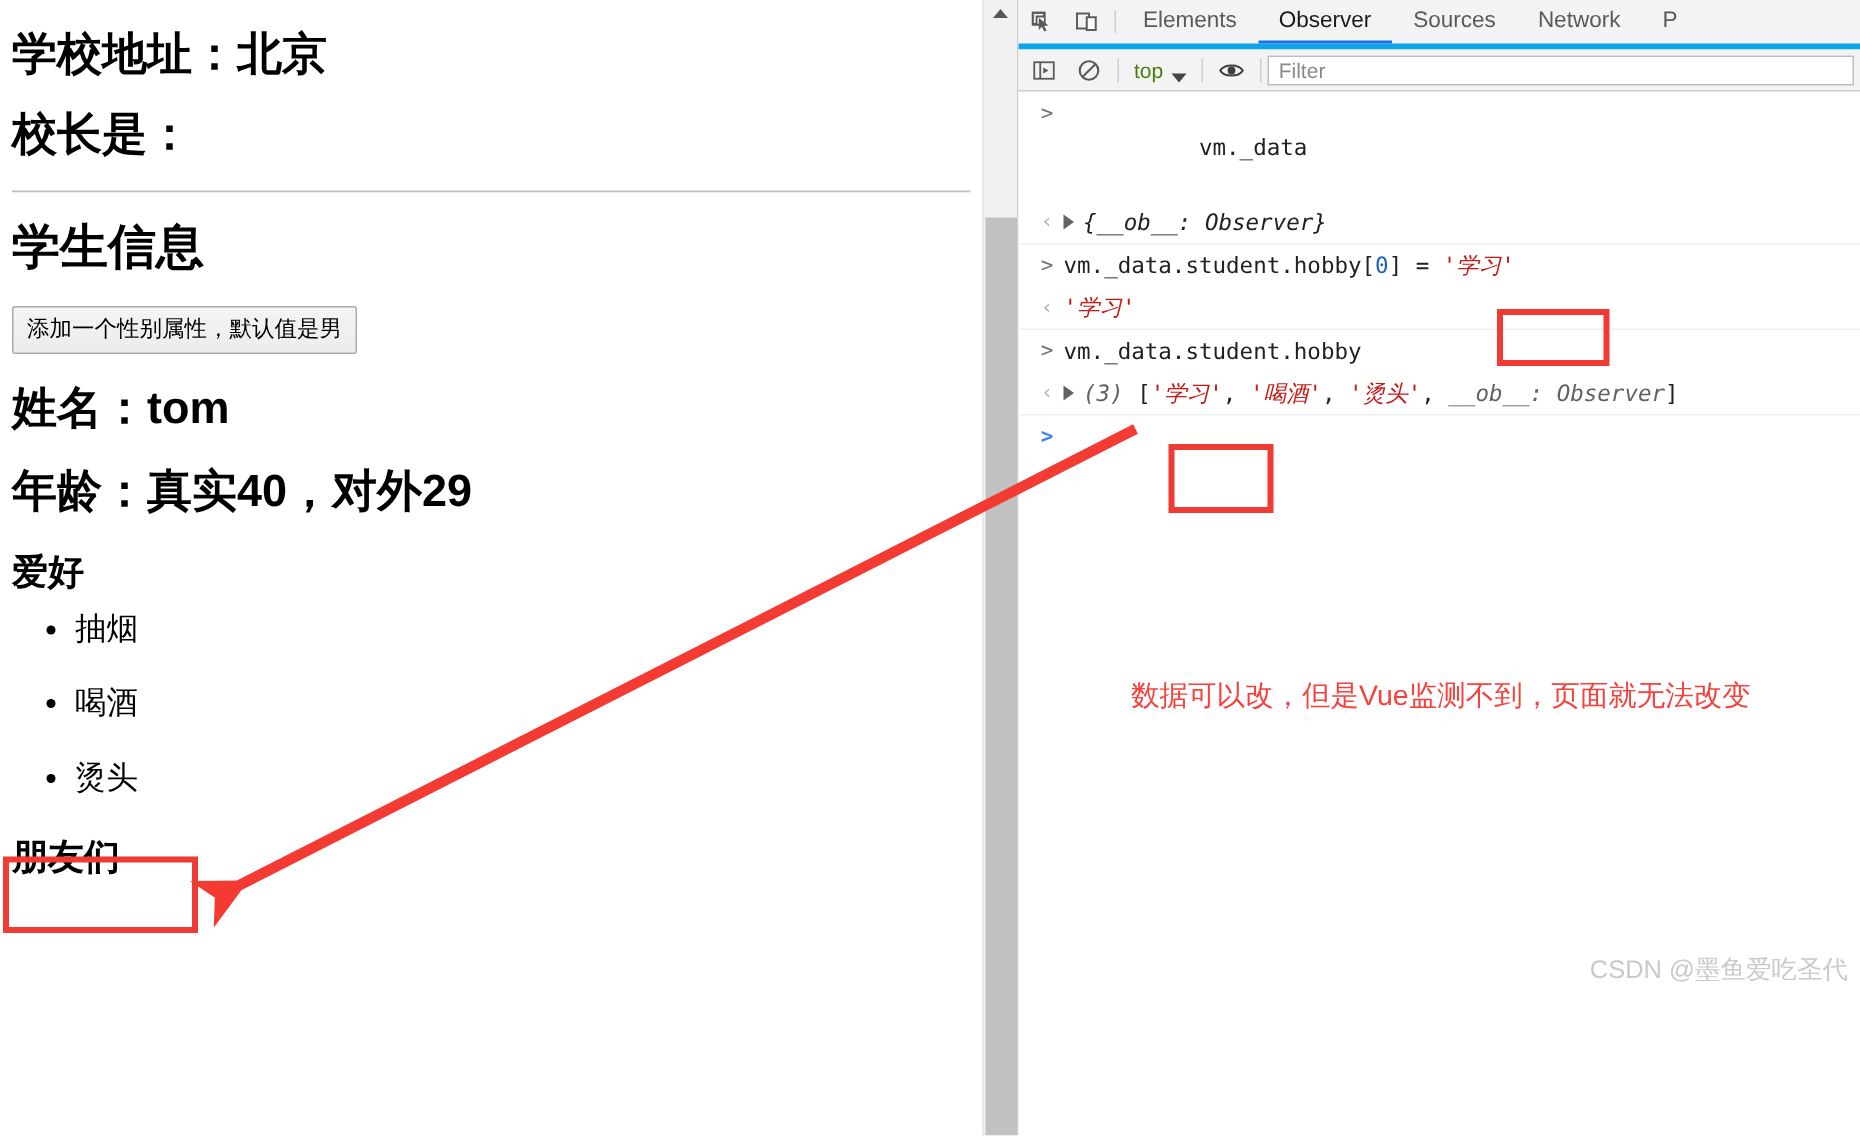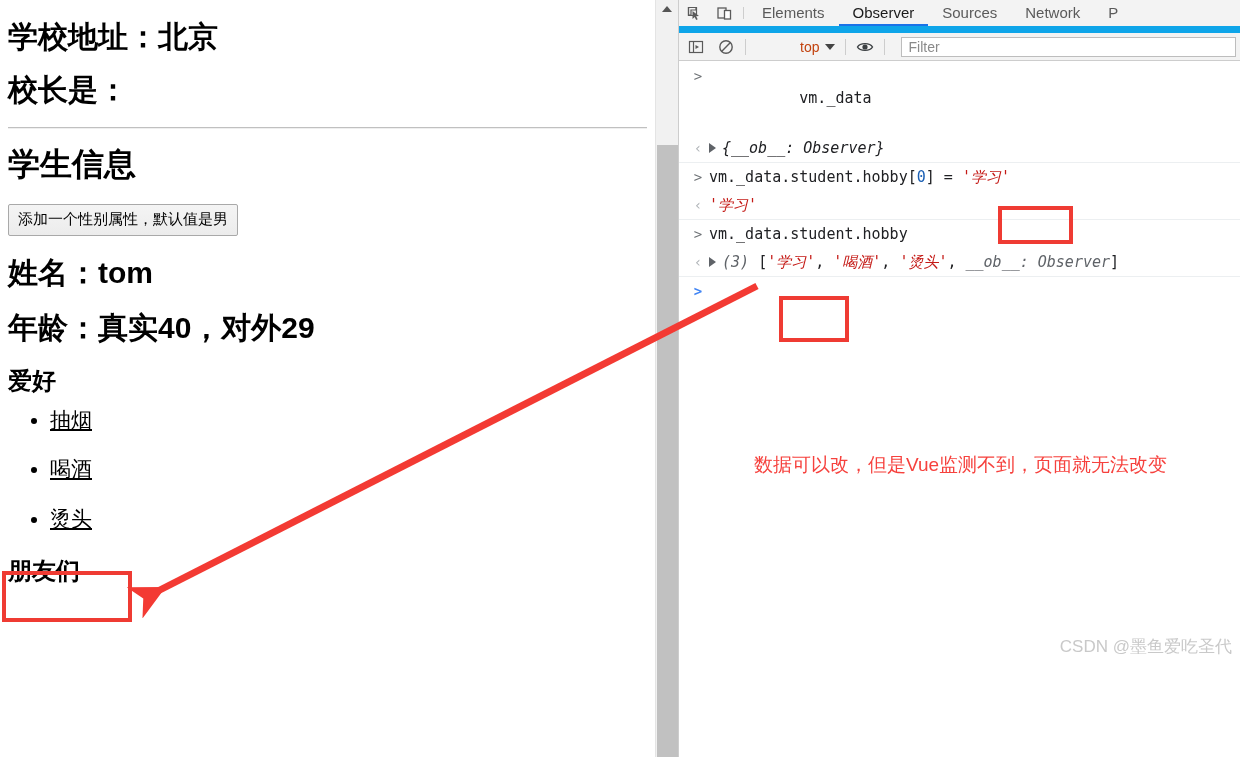--- a/index.html
+++ b/index.html
@@ -52,21 +52,20 @@
     display: inline-block;
   }
   ul.hobby {
     margin: 4px 0 0 0; padding-left: 42px;
     list-style: disc;
   }
   ul.hobby li {
     font-size: 21px; color: #000;
     margin: 0 0 24px 0;
     line-height: 1.2;
-    text-decoration: underline;
   }
   ul.hobby li:first-child { margin-top: 8px; }
 
   
   .hl-hobby {
     position: absolute;
     left: 2px; top: 571px;
     width: 130px; height: 51px;
     border: 4px solid #ef3b33;
     pointer-events: none;
@@ -100,21 +99,21 @@
   #devtools {
     position: absolute; left: 678px; top: 0;
     width: 562px; height: 757px;
     background: #ffffff;
     border-left: 1px solid #cdcdcd;
     font-family: "Liberation Sans", sans-serif;
   }
   #dt-tabbar {
     height: 33px;
     background: #f3f3f3;
-    border-bottom: 7px solid #0ea5e9;
+    border-bottom: 4px solid #0ea5e9;
     display: flex; align-items: stretch;
   }
   .dt-icon-btn {
     width: 30px; display: flex; align-items: center; justify-content: center;
     cursor: pointer;
   }
   .dt-sep {
     width: 1px; background: #cdcdcd; margin: 7px 4px;
   }
   .dt-tab {
@@ -136,32 +135,32 @@
     display: flex; align-items: center;
     padding: 0 2px;
   }
   .fb-icon {
     width: 30px; height: 26px;
     display: flex; align-items: center; justify-content: center;
     cursor: pointer;
   }
   .fb-sep { width: 1px; height: 16px; background: #cdcdcd; margin: 0 4px; }
   #ctx-select {
-    display: flex; align-items: center; gap: 6px;
-    font-size: 14px; color: #c2410c;
-    padding: 2px 6px; cursor: pointer; margin-left: 44px;
+    display: flex; align-items: flex-end; gap: 6px;
+    font-size: 14px; color: #4d7c0f;
+    padding: 2px 6px; cursor: pointer;
   }
   #ctx-select .caret {
     width: 0; height: 0;
     border-left: 5px solid transparent;
     border-right: 5px solid transparent;
     border-top: 6px solid #444;
   }
   #filter-input {
-    flex: 1; height: 20px; margin-left: 12px; margin-right: 2px;
+    flex: 1; height: 20px; margin-left: 0; margin-right: 2px;
     border: 1px solid #bdbdbd; background: #fff;
     font-size: 14px; color: #333;
     padding: 0 6px;
     outline: none;
     font-family: "Liberation Sans", sans-serif;
   }
   #filter-input::placeholder { color: #8a8a8a; }
 
   
   #console {

